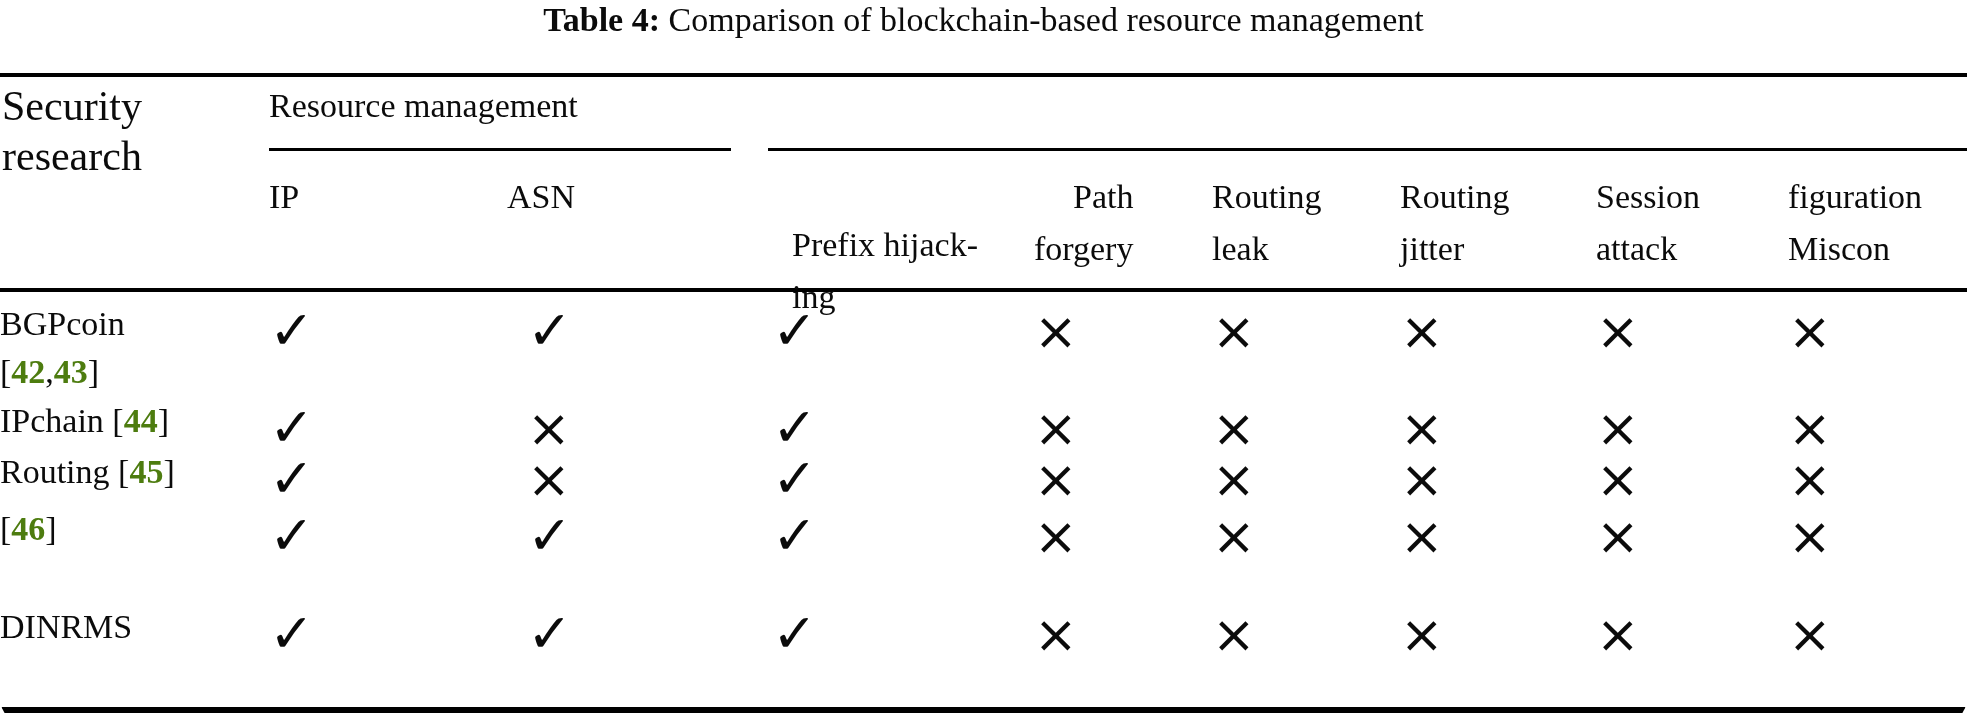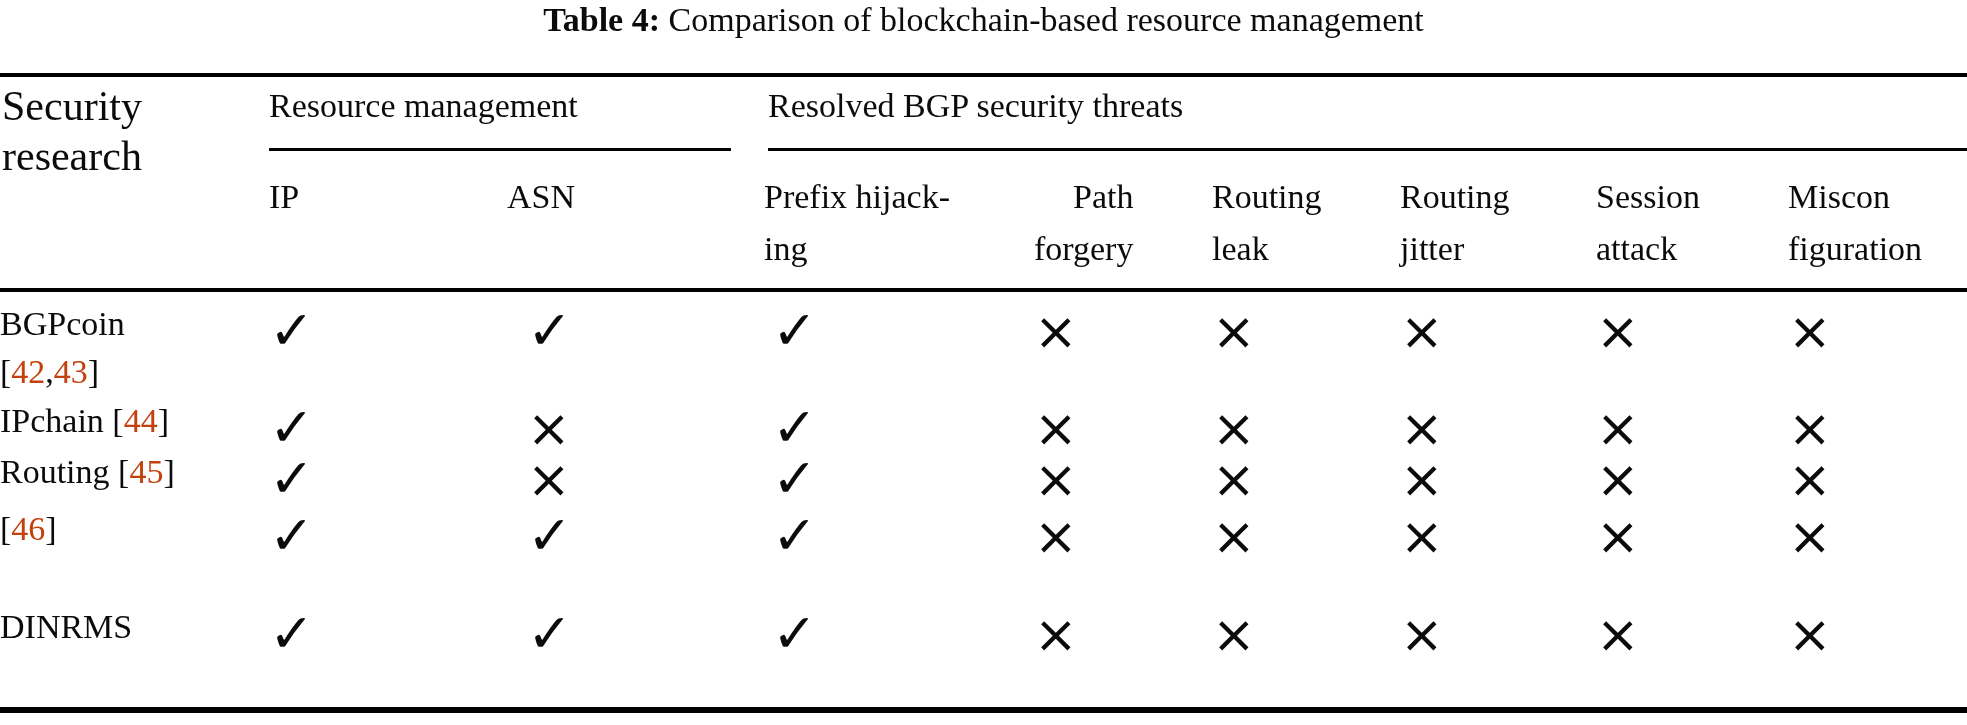--- a/index.html
+++ b/index.html
@@ -3,20 +3,21 @@
 <meta charset="utf-8">
 <style>
   html,body { margin:0; padding:0; background:#ffffff; }
   #page {
     position:relative;
     width:1967px; height:725px;
     background:#ffffff;
     color:#0b0b0b;
     font-family:"Liberation Serif","DejaVu Serif",serif;
     overflow:hidden;
+    border-radius:27px;
   }
   .rule { position:absolute; left:0; width:1967px; background:#000000; }
   #rule-top    { top:73px;  height:4px; }
   #rule-span-a { top:148px; height:3px; left:269px; width:462px;  }
   #rule-span-b { top:148px; height:3px; left:768px; width:1199px; }
   #rule-mid    { top:288px; height:4px; }
   #rule-bottom { top:707px; height:6px; }
 
   #title {
     position:absolute; top:0; left:0; width:100%;
@@ -40,21 +41,21 @@
   .colhead {
     position:absolute; top:171px;
     font-size:34px; line-height:52px; white-space:nowrap;
   }
 
   .trow { position:absolute; left:0; width:1967px; }
   .rowname {
     position:absolute; left:0;
     font-size:34px; line-height:48px; white-space:nowrap;
   }
-  .cite { color:#c2410c; }
+  .cite { color:#4d7c0f;font-weight:bold; }
   .mark {
     position:absolute; top:7px;
     font-family:"DejaVu Sans",sans-serif;
     line-height:48px; white-space:nowrap;
   }
   .mark.check { font-size:54px; }
   .mark.cross { font-size:52px; }
 </style>
 </head>
 <body>
@@ -70,52 +71,51 @@
   <div id="rule-span-b" class="rule"></div>
   <div id="rule-mid" class="rule"></div>
   <div id="rule-bottom" class="rule"></div>
 
   <div id="sec-header">
     <div>Security</div>
     <div>research</div>
   </div>
 
   <div id="spanner-resource" class="spanner">Resource management</div>
-  <div id="spanner-threats" class="spanner">Resolved BGP security threats</div>
 
   <div id="colheads">
       <div class="colhead" style="left: 269px;">
         <div>IP</div>
       </div>
       <div class="colhead" style="left: 507px;">
         <div>ASN</div>
       </div>
-      <div class="colhead" style="left: 764px;">
+      <div class="colhead" style="left: 792px; margin-top: 48px;">
         <div>Prefix hijack-</div>
         <div>ing</div>
       </div>
       <div class="colhead" style="left: 1034px; text-align: right;">
         <div>Path</div>
         <div>forgery</div>
       </div>
       <div class="colhead" style="left: 1212px;">
         <div>Routing</div>
         <div>leak</div>
       </div>
       <div class="colhead" style="left: 1400px;">
         <div>Routing</div>
         <div>jitter</div>
       </div>
       <div class="colhead" style="left: 1596px;">
         <div>Session</div>
         <div>attack</div>
       </div>
       <div class="colhead" style="left: 1788px;">
+        <div>figuration</div>
         <div>Miscon</div>
-        <div>figuration</div>
       </div>
     </div>
 
   <div id="tbody">
       <div class="trow" style="top: 300px;">
         <div class="rowname">
           <div><span>BGPcoin</span></div>
           <div><span>[</span><span class="cite">42</span><span>,</span><span class="cite">43</span><span>]</span></div>
         </div>
         <span class="mark check" style="left: 269px;">✓</span>

